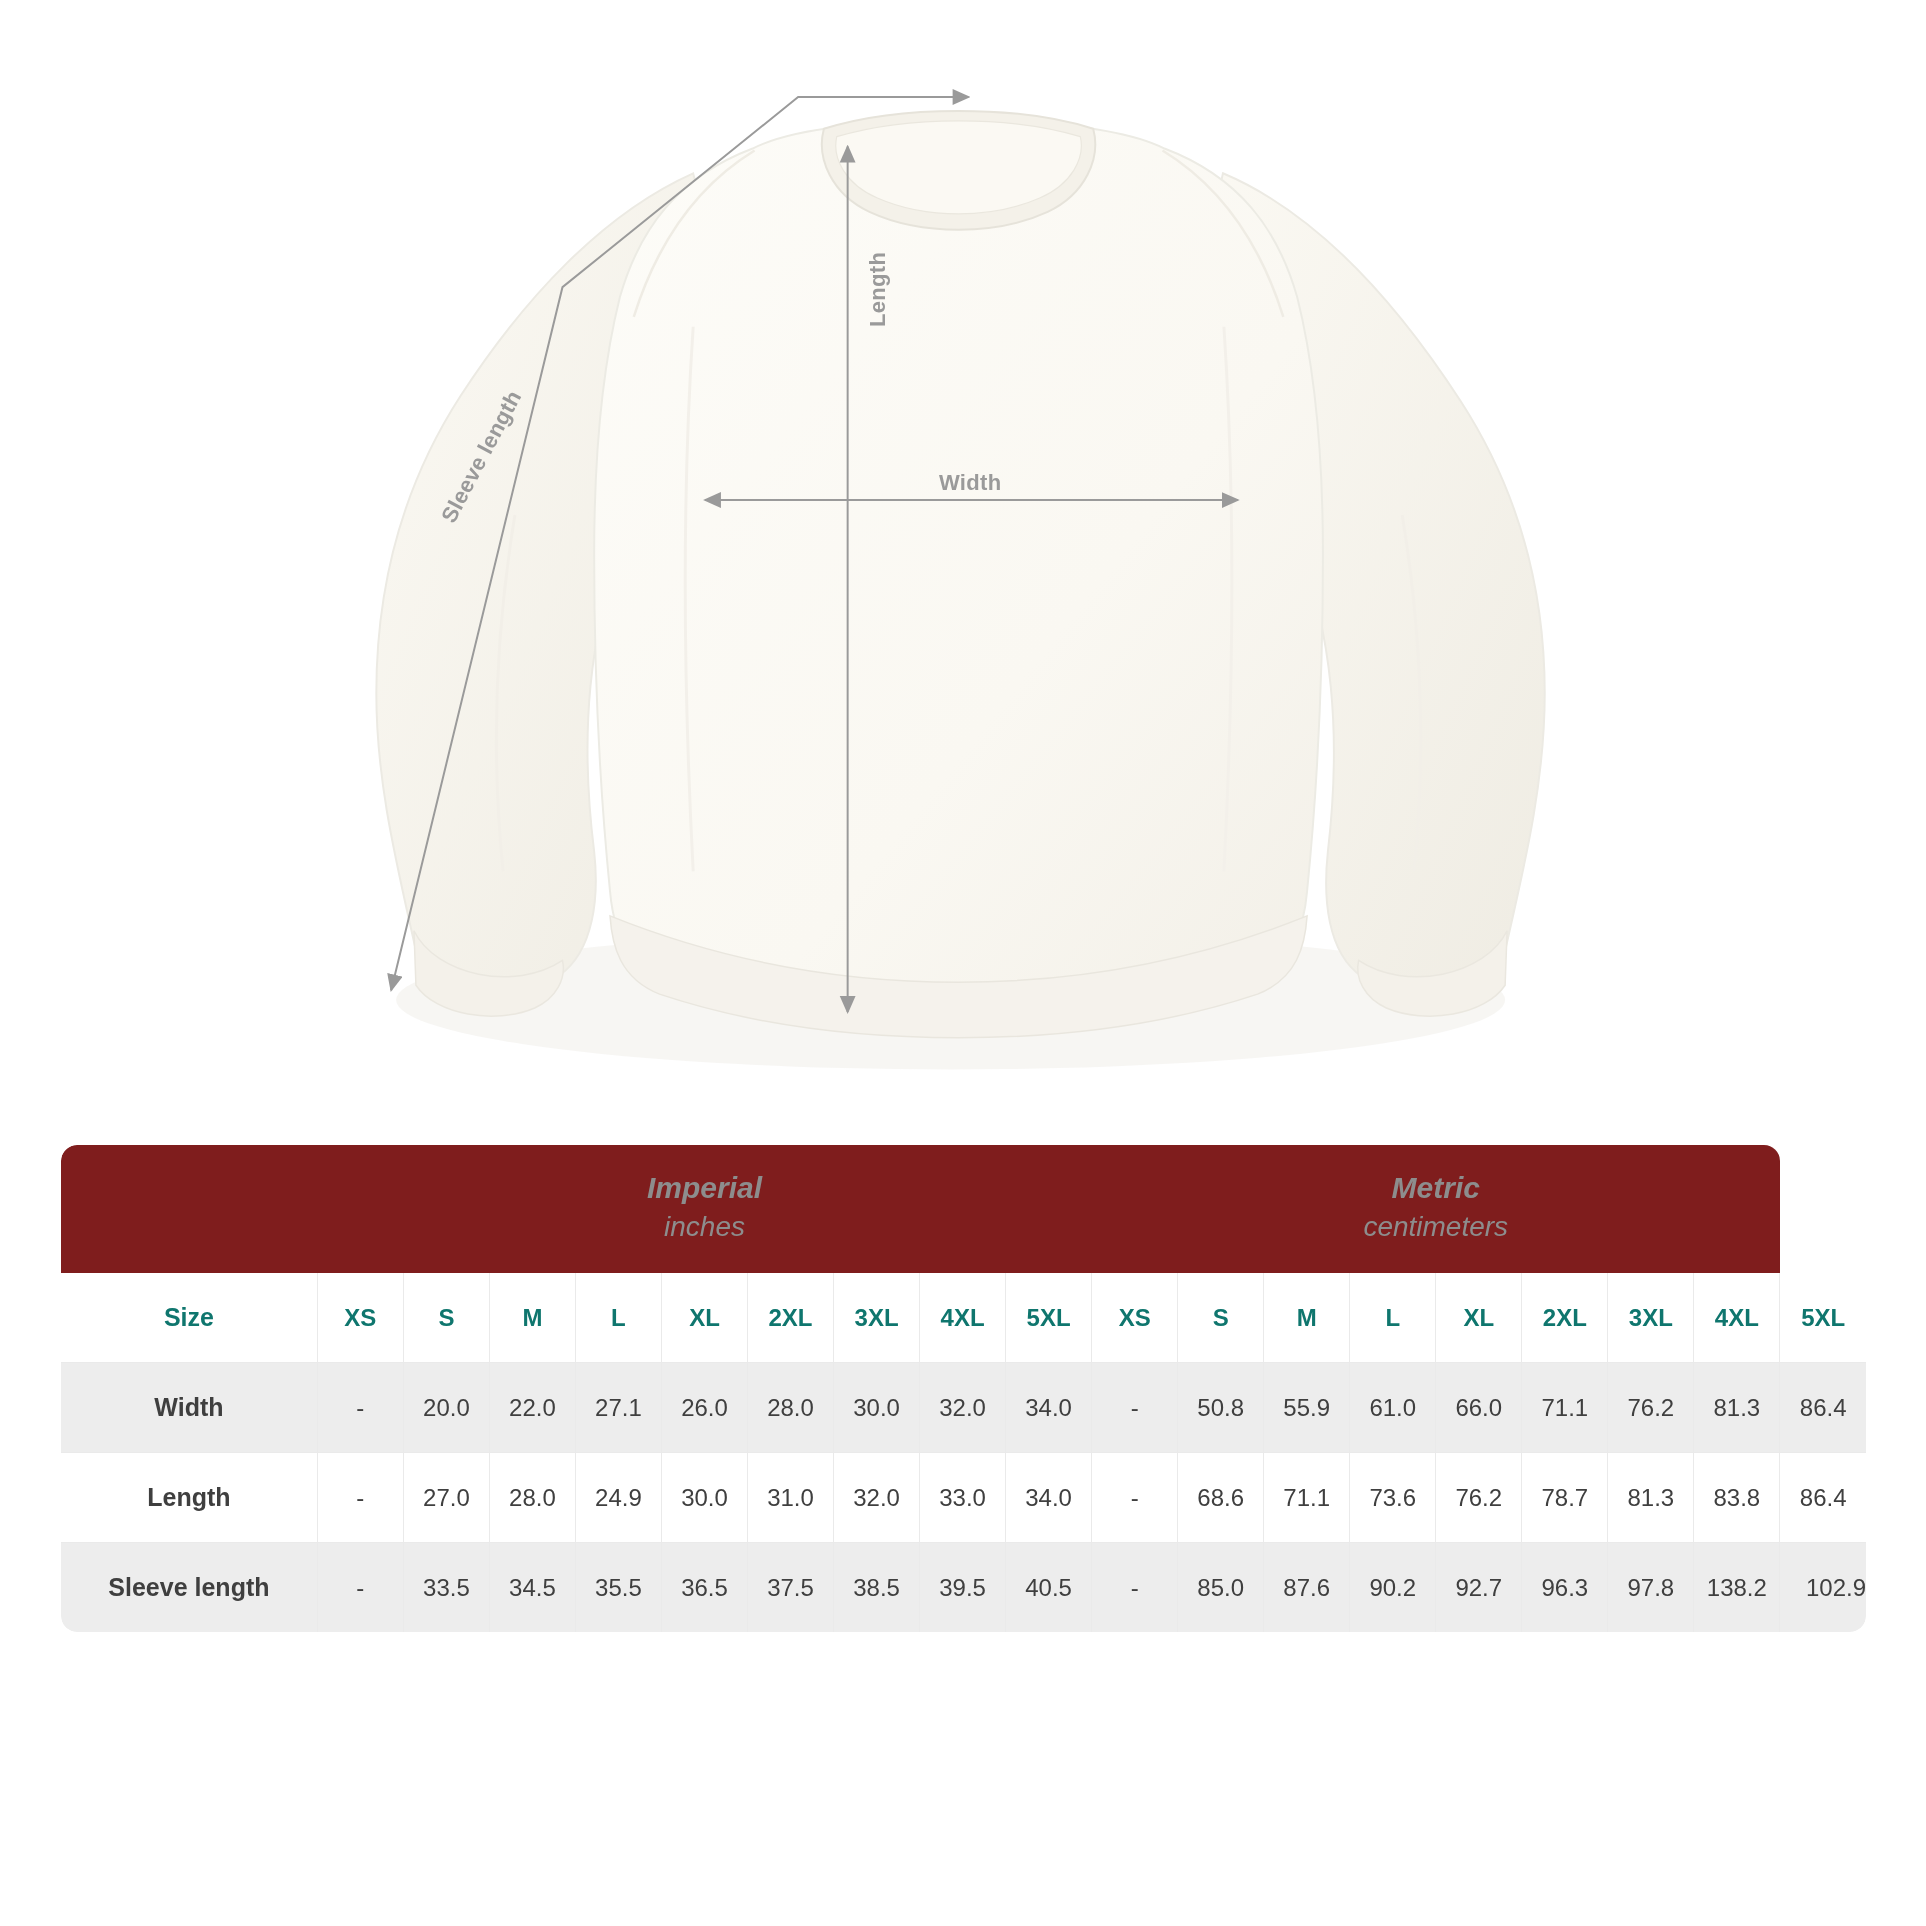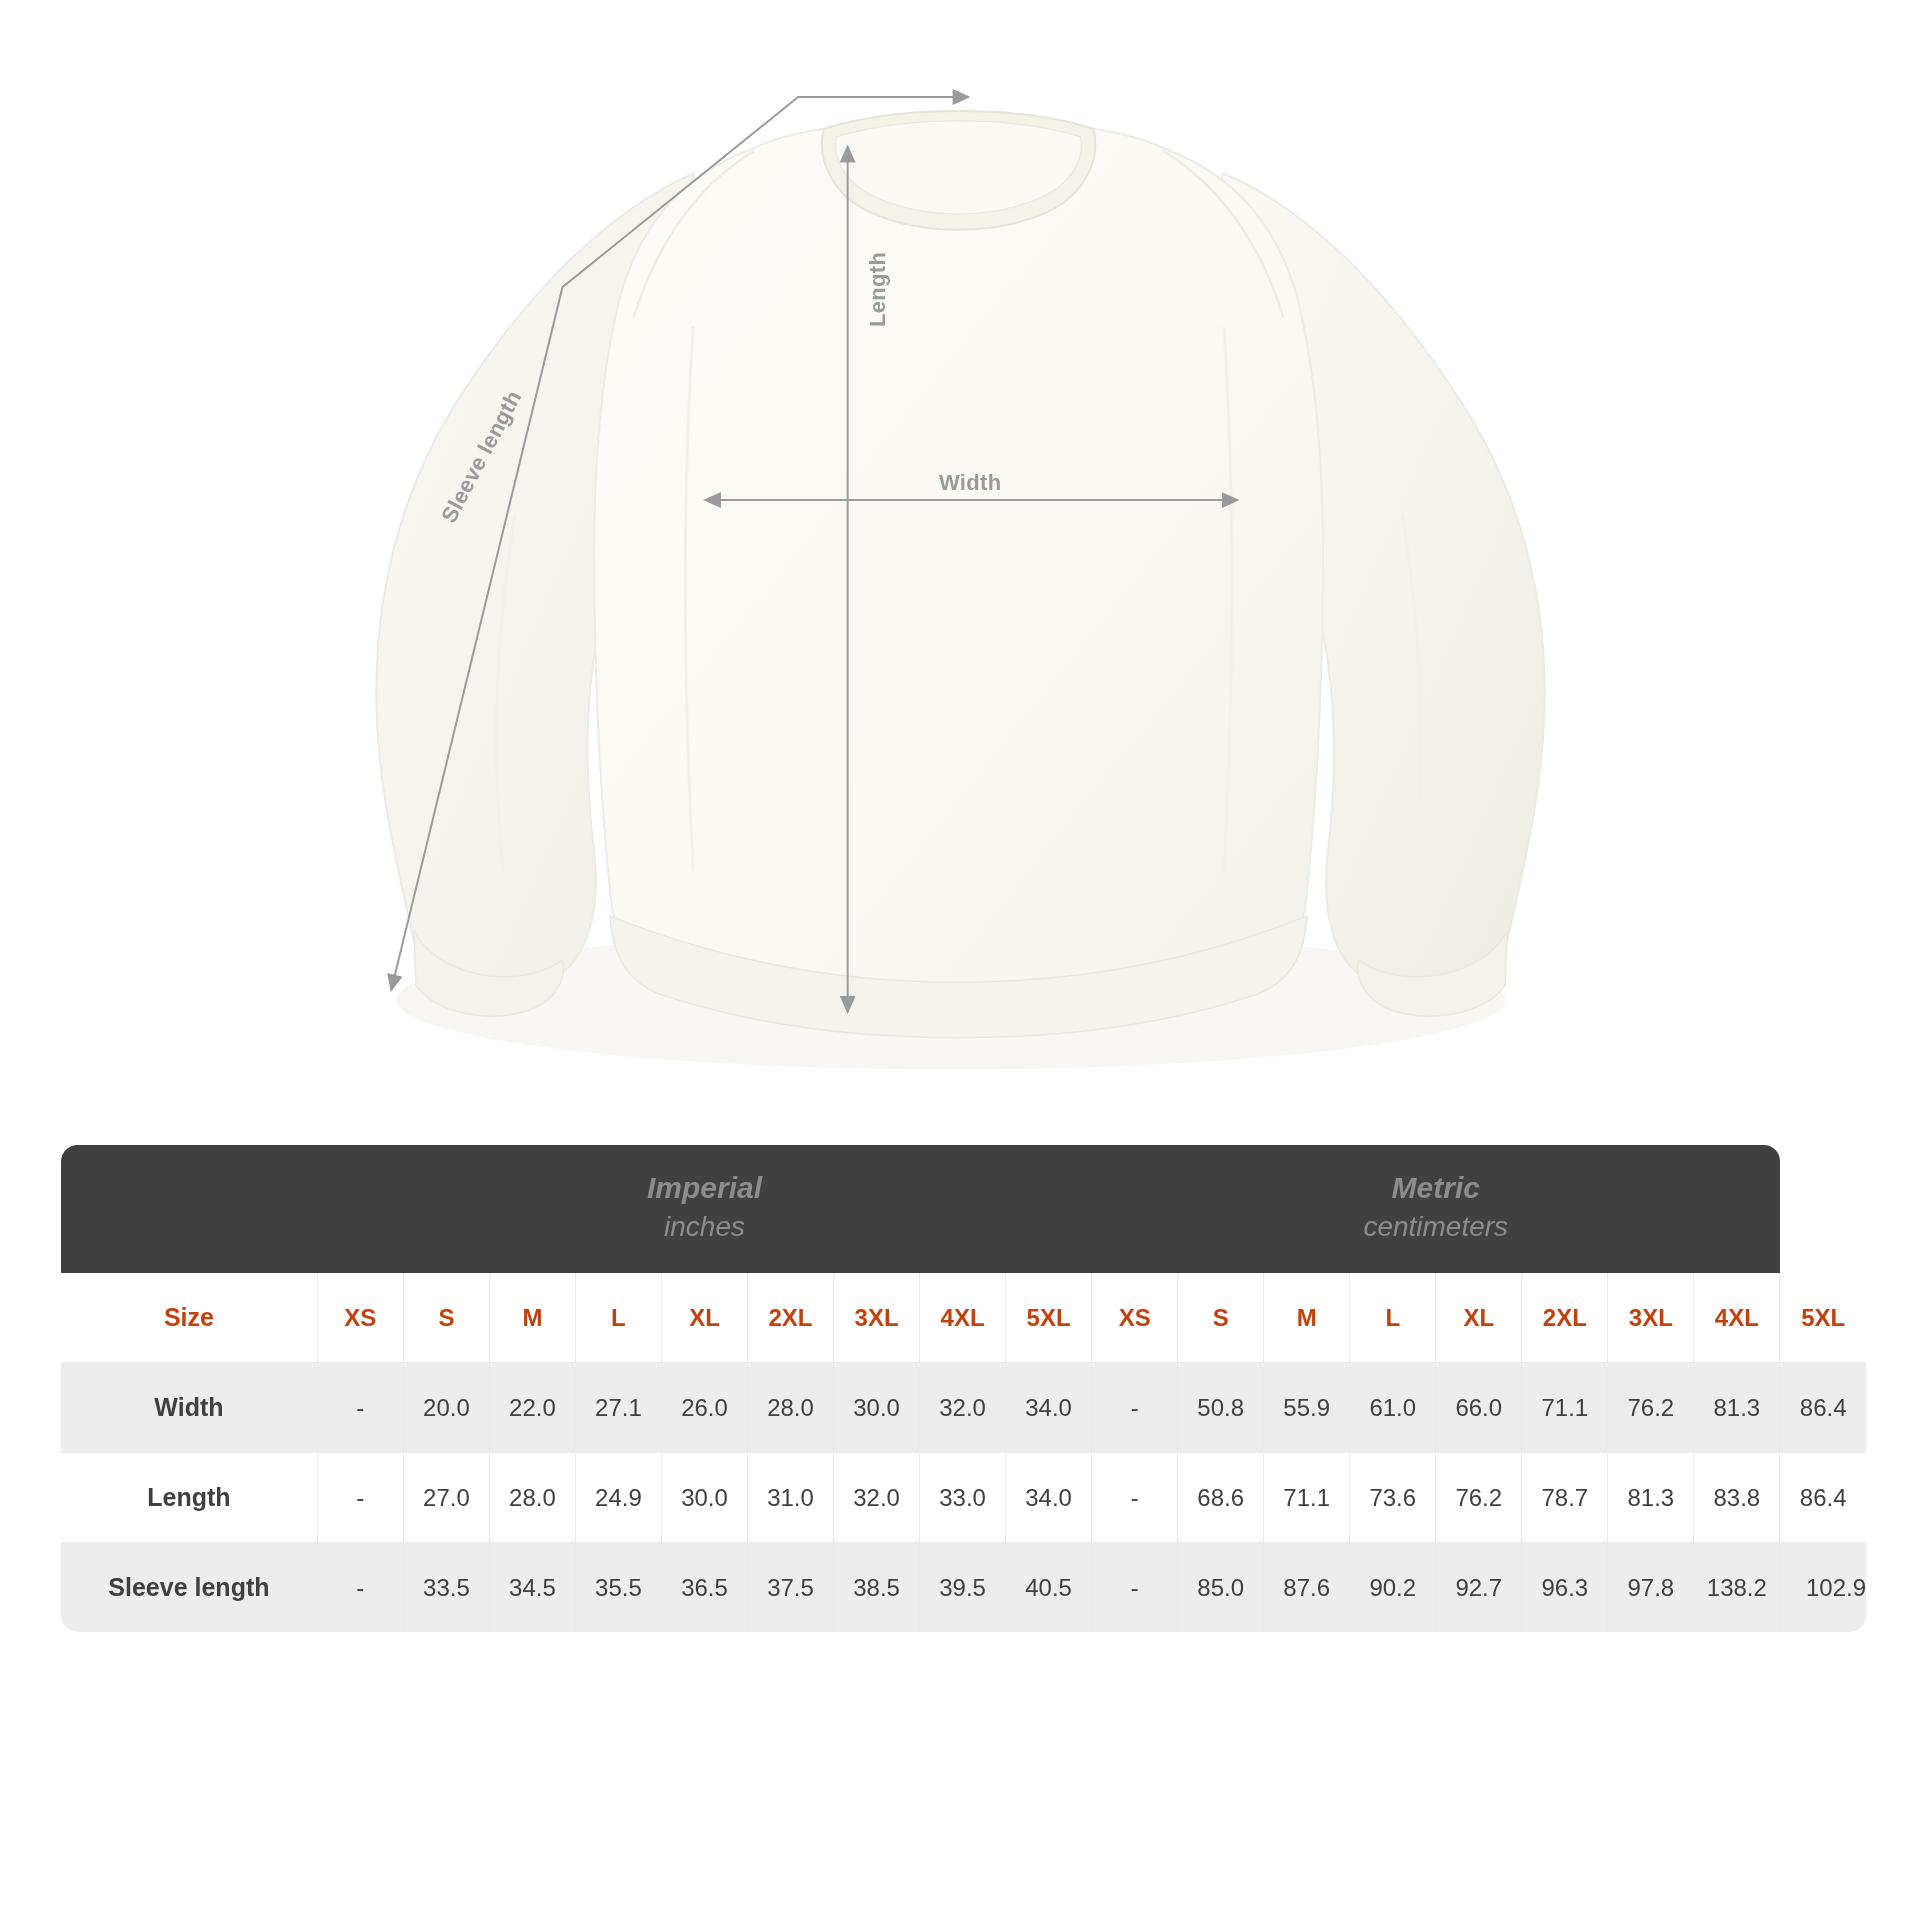--- a/index.html
+++ b/index.html
@@ -89,21 +89,21 @@
   table.sizes {
     border-collapse: collapse;
     width: 100%;
     table-layout: fixed;
   }
   table.sizes th, table.sizes td {
     text-align: center;
     vertical-align: middle;
   }
   .unit-head td {
-    background: #404040;
+    background: #7f1d1d;
     padding: 26px 0 30px 0;
   }
   .unit-head td:first-child {
     border-top-left-radius: 16px;
   }
   .unit-head td:last-child {
     border-top-right-radius: 16px;
   }
   .unit-title {
     font-size: 30px;
@@ -114,21 +114,21 @@
   .unit-sub {
     font-size: 28px;
     font-style: italic;
     color: #8d8d8d;
     margin-top: 6px;
   }
   .hdr-row td {
     background: #ffffff;
     font-size: 24px;
     font-weight: bold;
-    color: #c2410c;
+    color: #0f766e;
     padding: 30px 0;
     border-right: 1px solid #eaeaea;
   }
   .hdr-row td:last-child { border-right: none; }
   .hdr-row td.rowlabel { font-size: 25px; }
   .data-row td {
     font-size: 24px;
     color: #3f3f3f;
     padding: 30px 0;
     border-right: 1px solid #eaeaea;

